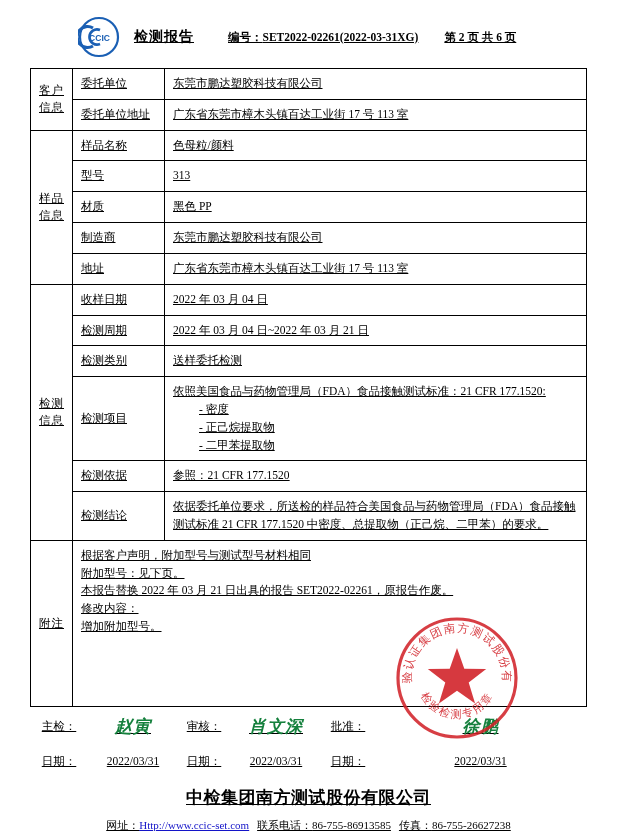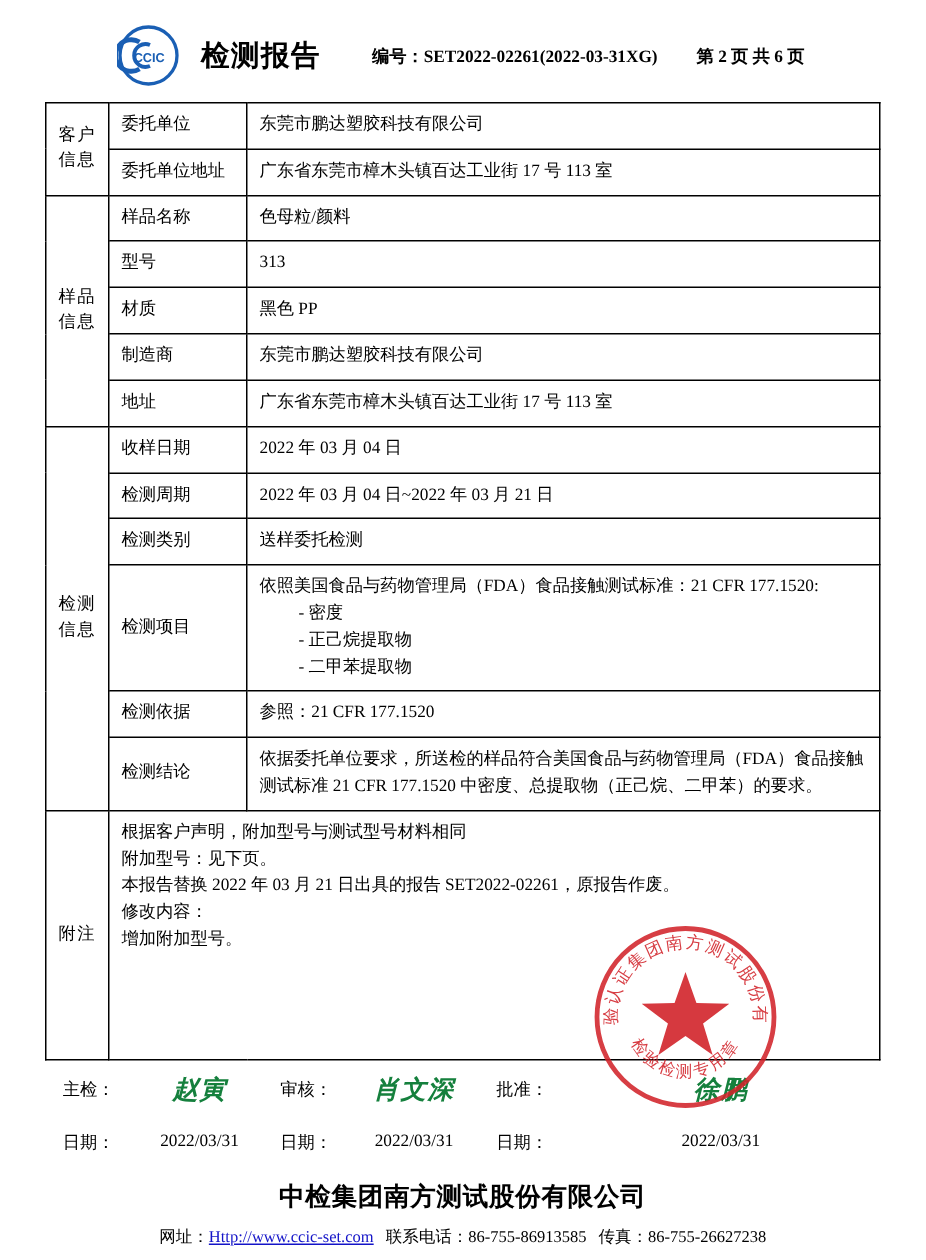--- a/index.html
+++ b/index.html
@@ -14,37 +14,38 @@
     color: #000;
     position: relative;
     overflow: hidden;
   }
   .page {
     width: 617px;
     height: 840px;
     position: relative;
     box-sizing: border-box;
     padding: 0 30px;
+    text-decoration: underline;
   }
 
   
   .header {
     display: flex;
     align-items: center;
     padding-top: 16px;
     padding-bottom: 10px;
   }
   .logo {
     width: 42px;
     height: 42px;
     flex: 0 0 42px;
     margin-left: 48px;
   }
   .header-title {
-    font-size: 19px;
+    font-size: 14px;
     font-weight: bold;
     letter-spacing: 1px;
     margin-left: 14px;
     font-family: "Liberation Sans", sans-serif;
   }
   .header-report-no {
     font-size: 11.5px;
     font-weight: bold;
     margin-left: 34px;
     white-space: nowrap;

